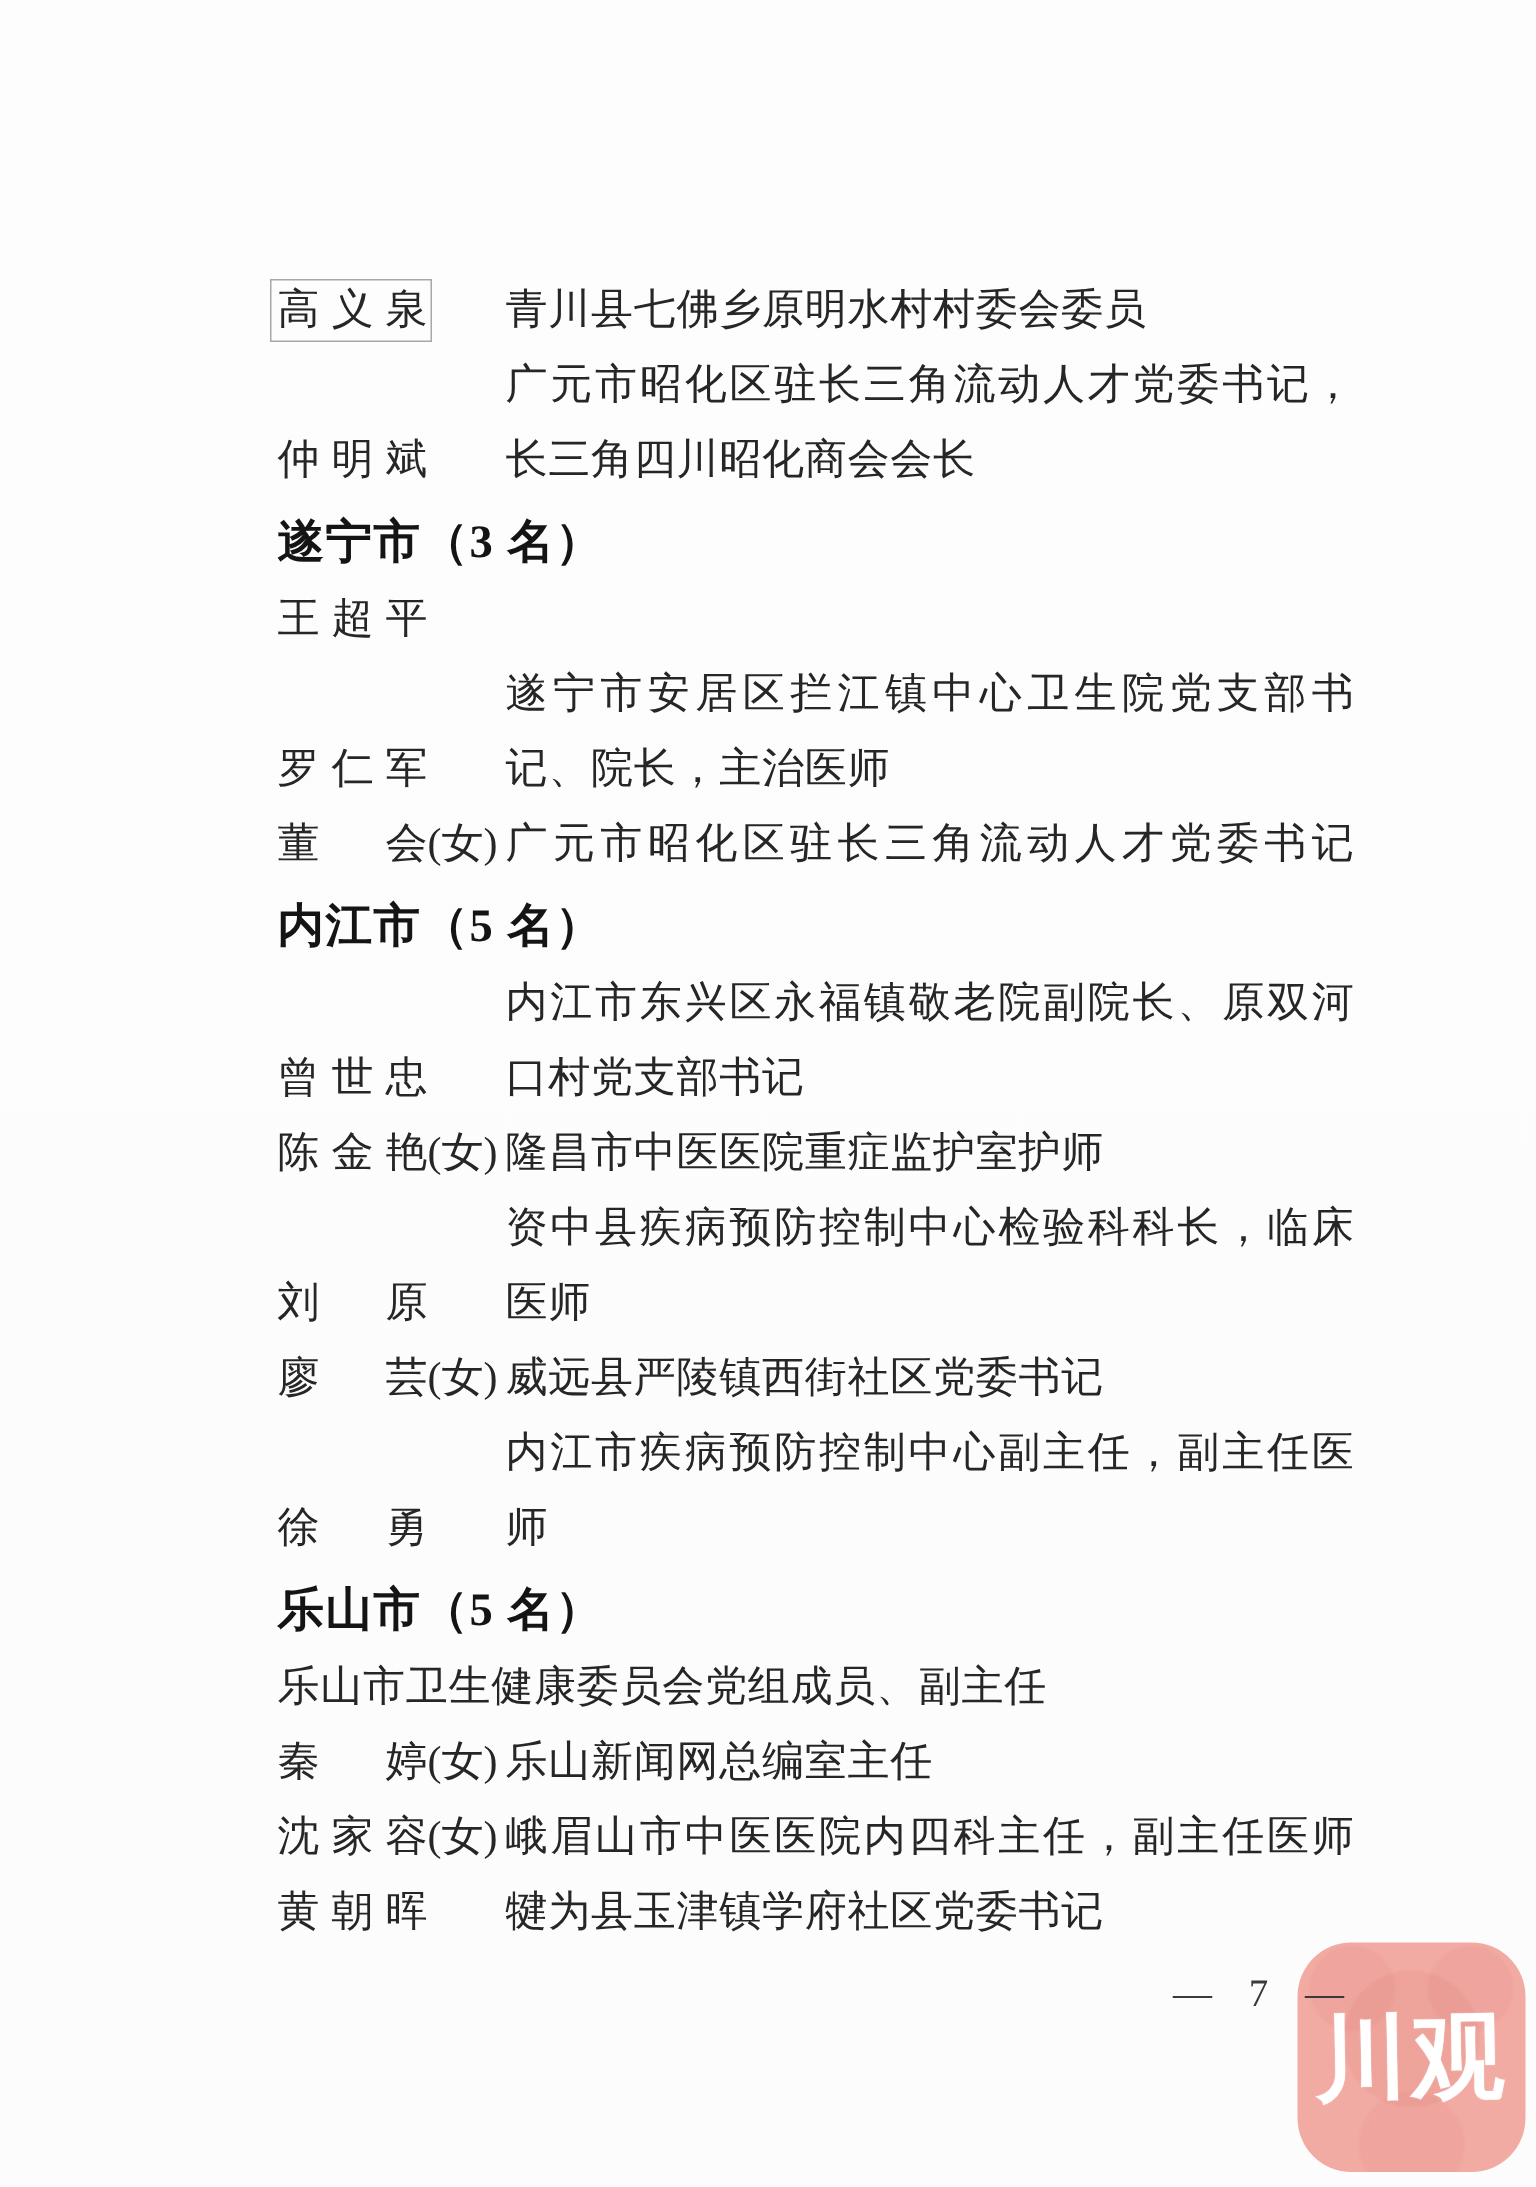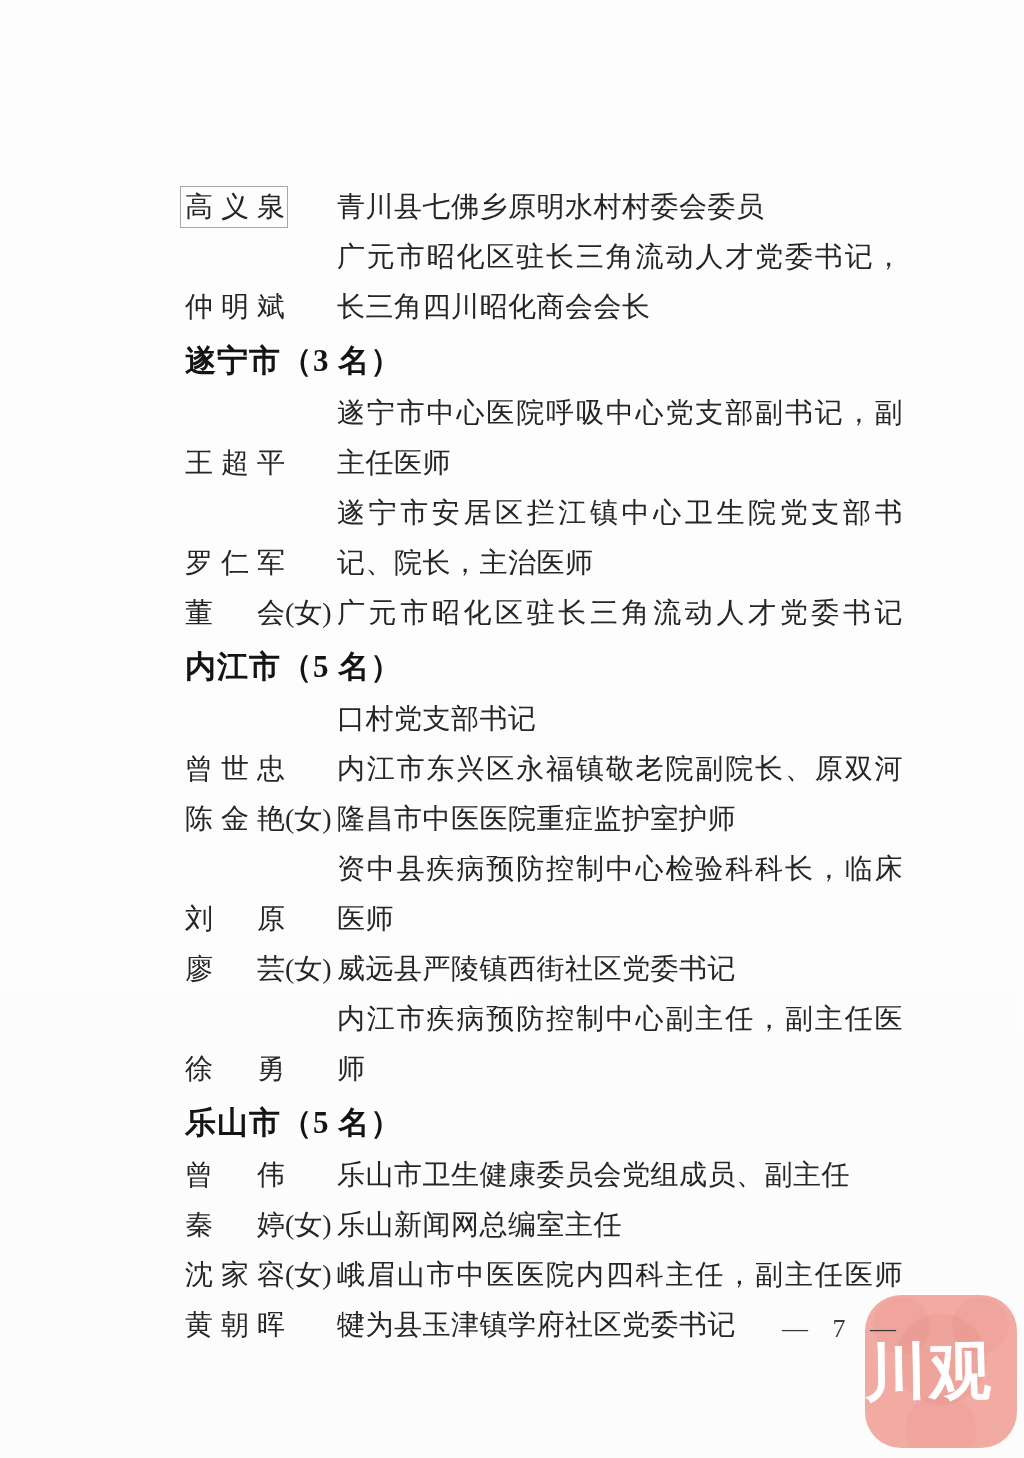--- a/index.html
+++ b/index.html
@@ -83,21 +83,21 @@
   .watermark {
     position: absolute;
     left: 865px;
     top: 1295px;
     width: 152px;
     height: 153px;
     border-radius: 36px;
     z-index: 2;
     display: flex;
     align-items: center;
-    justify-content: flex-start;
+    justify-content: center;
     overflow: hidden;
   }
   .watermark-pattern {
     position: absolute;
     inset: 0;
     background:
       radial-gradient(circle at 50% 42%, rgba(200,90,80,0.10) 0%, rgba(200,90,80,0.10) 38%, transparent 40%),
       radial-gradient(circle at 24% 20%, rgba(200,90,80,0.08) 0%, rgba(200,90,80,0.08) 16%, transparent 18%),
       radial-gradient(circle at 76% 20%, rgba(200,90,80,0.08) 0%, rgba(200,90,80,0.08) 16%, transparent 18%),
       radial-gradient(circle at 50% 88%, rgba(200,90,80,0.07) 0%, rgba(200,90,80,0.07) 22%, transparent 24%);
@@ -134,24 +134,20 @@
         <span class="desc">
           <span class="desc-line fill">广元市昭化区驻长三角流动人才党委书记，</span>
           <span class="desc-line">长三角四川昭化商会会长</span>
         </span>
       </div>
       <div class="row header">遂宁市（3 名）</div>
       <div class="row entry">
         <span class="name-cell">
           <span class="name">王超平</span>
         </span>
-        <span class="desc">
-          <span class="desc-line fill">遂宁市中心医院呼吸中心党支部副书记，副</span>
-          <span class="desc-line">主任医师</span>
-        </span>
       </div>
       <div class="row entry">
         <span class="name-cell">
           <span class="name">罗仁军</span>
         </span>
         <span class="desc">
           <span class="desc-line fill">遂宁市安居区拦江镇中心卫生院党支部书</span>
           <span class="desc-line">记、院长，主治医师</span>
         </span>
       </div>
@@ -163,22 +159,22 @@
         <span class="desc">
           <span class="desc-line fill">广元市昭化区驻长三角流动人才党委书记</span>
         </span>
       </div>
       <div class="row header">内江市（5 名）</div>
       <div class="row entry">
         <span class="name-cell">
           <span class="name">曾世忠</span>
         </span>
         <span class="desc">
+          <span class="desc-line fill">内江市东兴区永福镇敬老院副院长、原双河</span>
           <span class="desc-line">口村党支部书记</span>
-          <span class="desc-line fill">内江市东兴区永福镇敬老院副院长、原双河</span>
         </span>
       </div>
       <div class="row entry">
         <span class="name-cell">
           <span class="name">陈金艳</span>
           <span class="suffix">(女)</span>
         </span>
         <span class="desc">
           <span class="desc-line">隆昌市中医医院重症监护室护师</span>
         </span>
@@ -204,23 +200,20 @@
       <div class="row entry">
         <span class="name-cell">
           <span class="name">徐　勇</span>
         </span>
         <span class="desc">
           <span class="desc-line fill">内江市疾病预防控制中心副主任，副主任医师</span>
         </span>
       </div>
       <div class="row header">乐山市（5 名）</div>
       <div class="row entry">
-        <span class="name-cell">
-          <span class="name">曾　伟</span>
-        </span>
         <span class="desc">
           <span class="desc-line">乐山市卫生健康委员会党组成员、副主任</span>
         </span>
       </div>
       <div class="row entry">
         <span class="name-cell">
           <span class="name">秦　婷</span>
           <span class="suffix">(女)</span>
         </span>
         <span class="desc">

